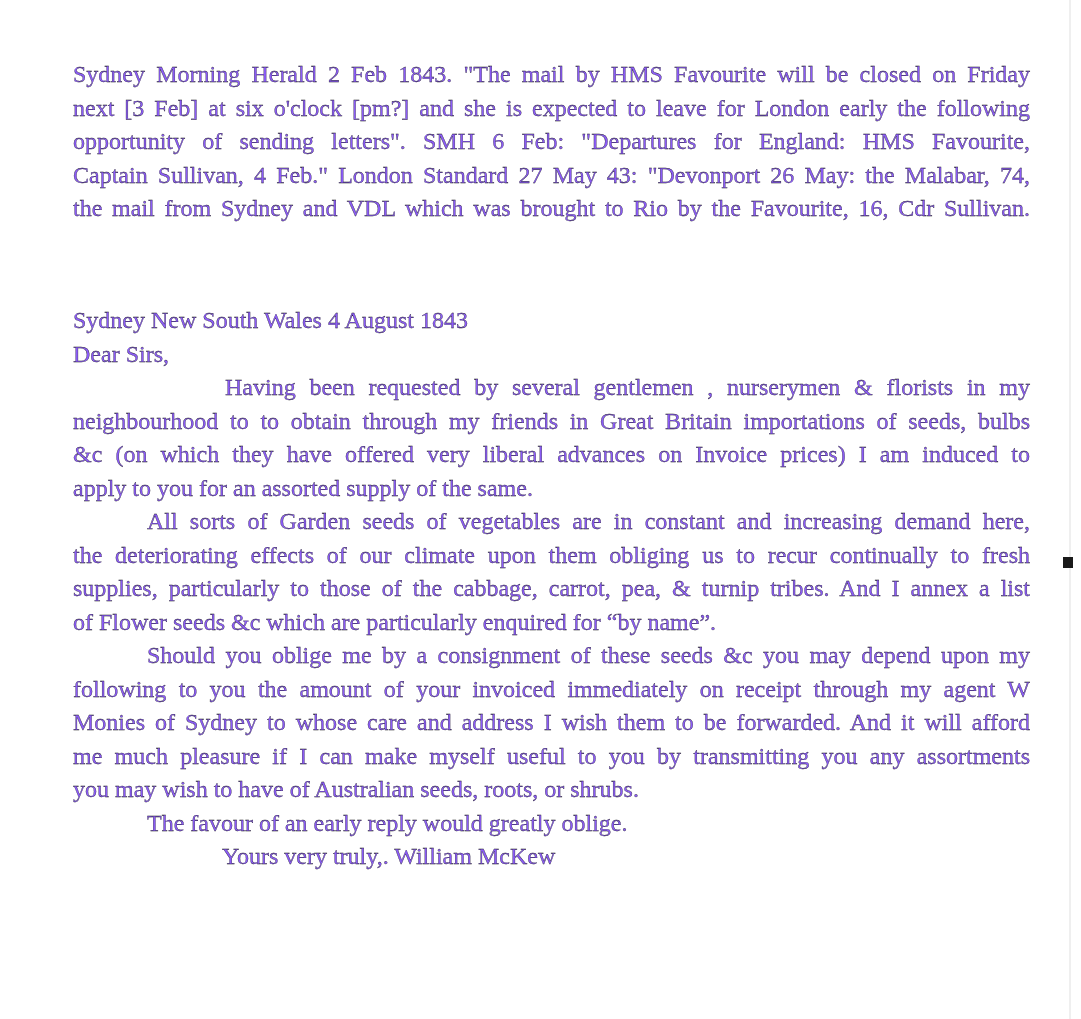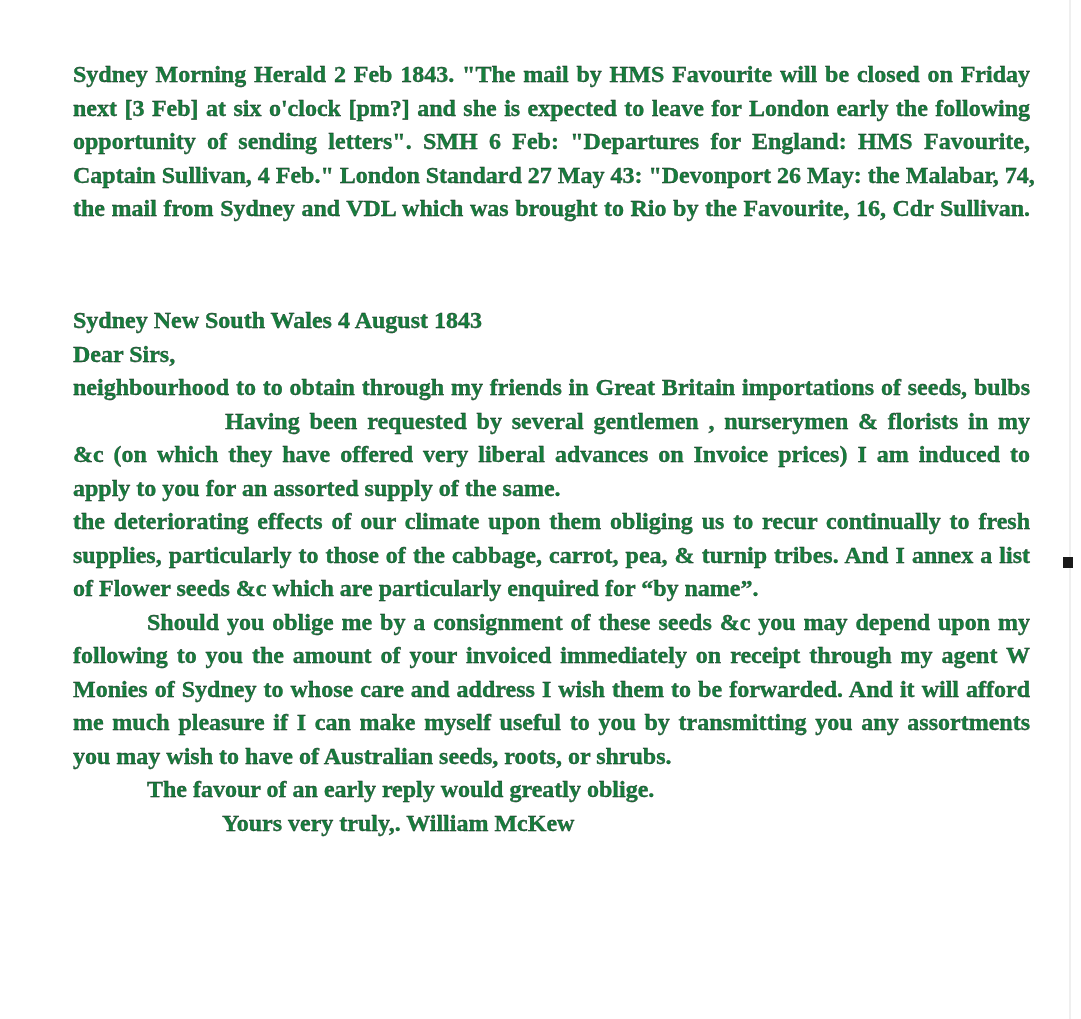--- a/index.html
+++ b/index.html
@@ -21,39 +21,40 @@
     text-align-last:justify;
   }
   .line.noj{text-align-last:left;}
   .edge-line{position:absolute;left:1069px;top:0;width:2px;height:1019px;}
   .edge-mark{position:absolute;left:1063px;top:557px;width:10px;height:11px;}
 </style>
 </head>
 <body>
 
 <div class="page" style="background: rgb(255, 255, 255);">
-  <div class="text-area" style="color: #15803d; font-weight: bold;">
+  <div class="text-area" style="color: #8b5cf6;">
       <div class="block">
         <div class="line">Sydney Morning Herald 2 Feb 1843. "The mail by HMS Favourite will be closed on Friday</div>
         <div class="line">next [3 Feb] at six o'clock [pm?] and she is expected to leave for London early the following</div>
         <div class="line">opportunity of sending letters". SMH 6 Feb: "Departures for England: HMS Favourite,</div>
         <div class="line">Captain Sullivan, 4 Feb." London Standard 27 May 43: "Devonport 26 May: the Malabar, 74,</div>
         <div class="line">the mail from Sydney and VDL which was brought to Rio by the Favourite, 16, Cdr Sullivan.</div>
       </div>
       <div class="block" style="margin-top: 78.5px;">
         <div class="line noj">Sydney New South Wales 4 August 1843</div>
         <div class="line noj">Dear Sirs,</div>
       </div>
       <div class="block">
+        <div class="line" style="text-indent: 152px;">Having been requested by several gentlemen , nurserymen &amp; florists in my</div>
         <div class="line">neighbourhood to to obtain through my friends in Great Britain importations of seeds, bulbs</div>
-        <div class="line" style="text-indent: 152px;">Having been requested by several gentlemen , nurserymen &amp; florists in my</div>
         <div class="line">&amp;c (on which they have offered very liberal advances on Invoice prices) I am induced to</div>
         <div class="line noj">apply to you for an assorted supply of the same.</div>
       </div>
       <div class="block">
+        <div class="line" style="text-indent: 74px;">All sorts of Garden seeds of vegetables are in constant and increasing demand here,</div>
         <div class="line">the deteriorating effects of our climate upon them obliging us to recur continually to fresh</div>
         <div class="line">supplies, particularly to those of the cabbage, carrot, pea, &amp; turnip tribes. And I annex a list</div>
         <div class="line noj">of Flower seeds &amp;c which are particularly enquired for “by name”.</div>
       </div>
       <div class="block">
         <div class="line" style="text-indent: 74px;">Should you oblige me by a consignment of these seeds &amp;c you may depend upon my</div>
         <div class="line">following to you the amount of your invoiced immediately on receipt through my agent W</div>
         <div class="line">Monies of Sydney to whose care and address I wish them to be forwarded. And it will afford</div>
         <div class="line">me much pleasure if I can make myself useful to you by transmitting you any assortments</div>
         <div class="line noj">you may wish to have of Australian seeds, roots, or shrubs.</div>

